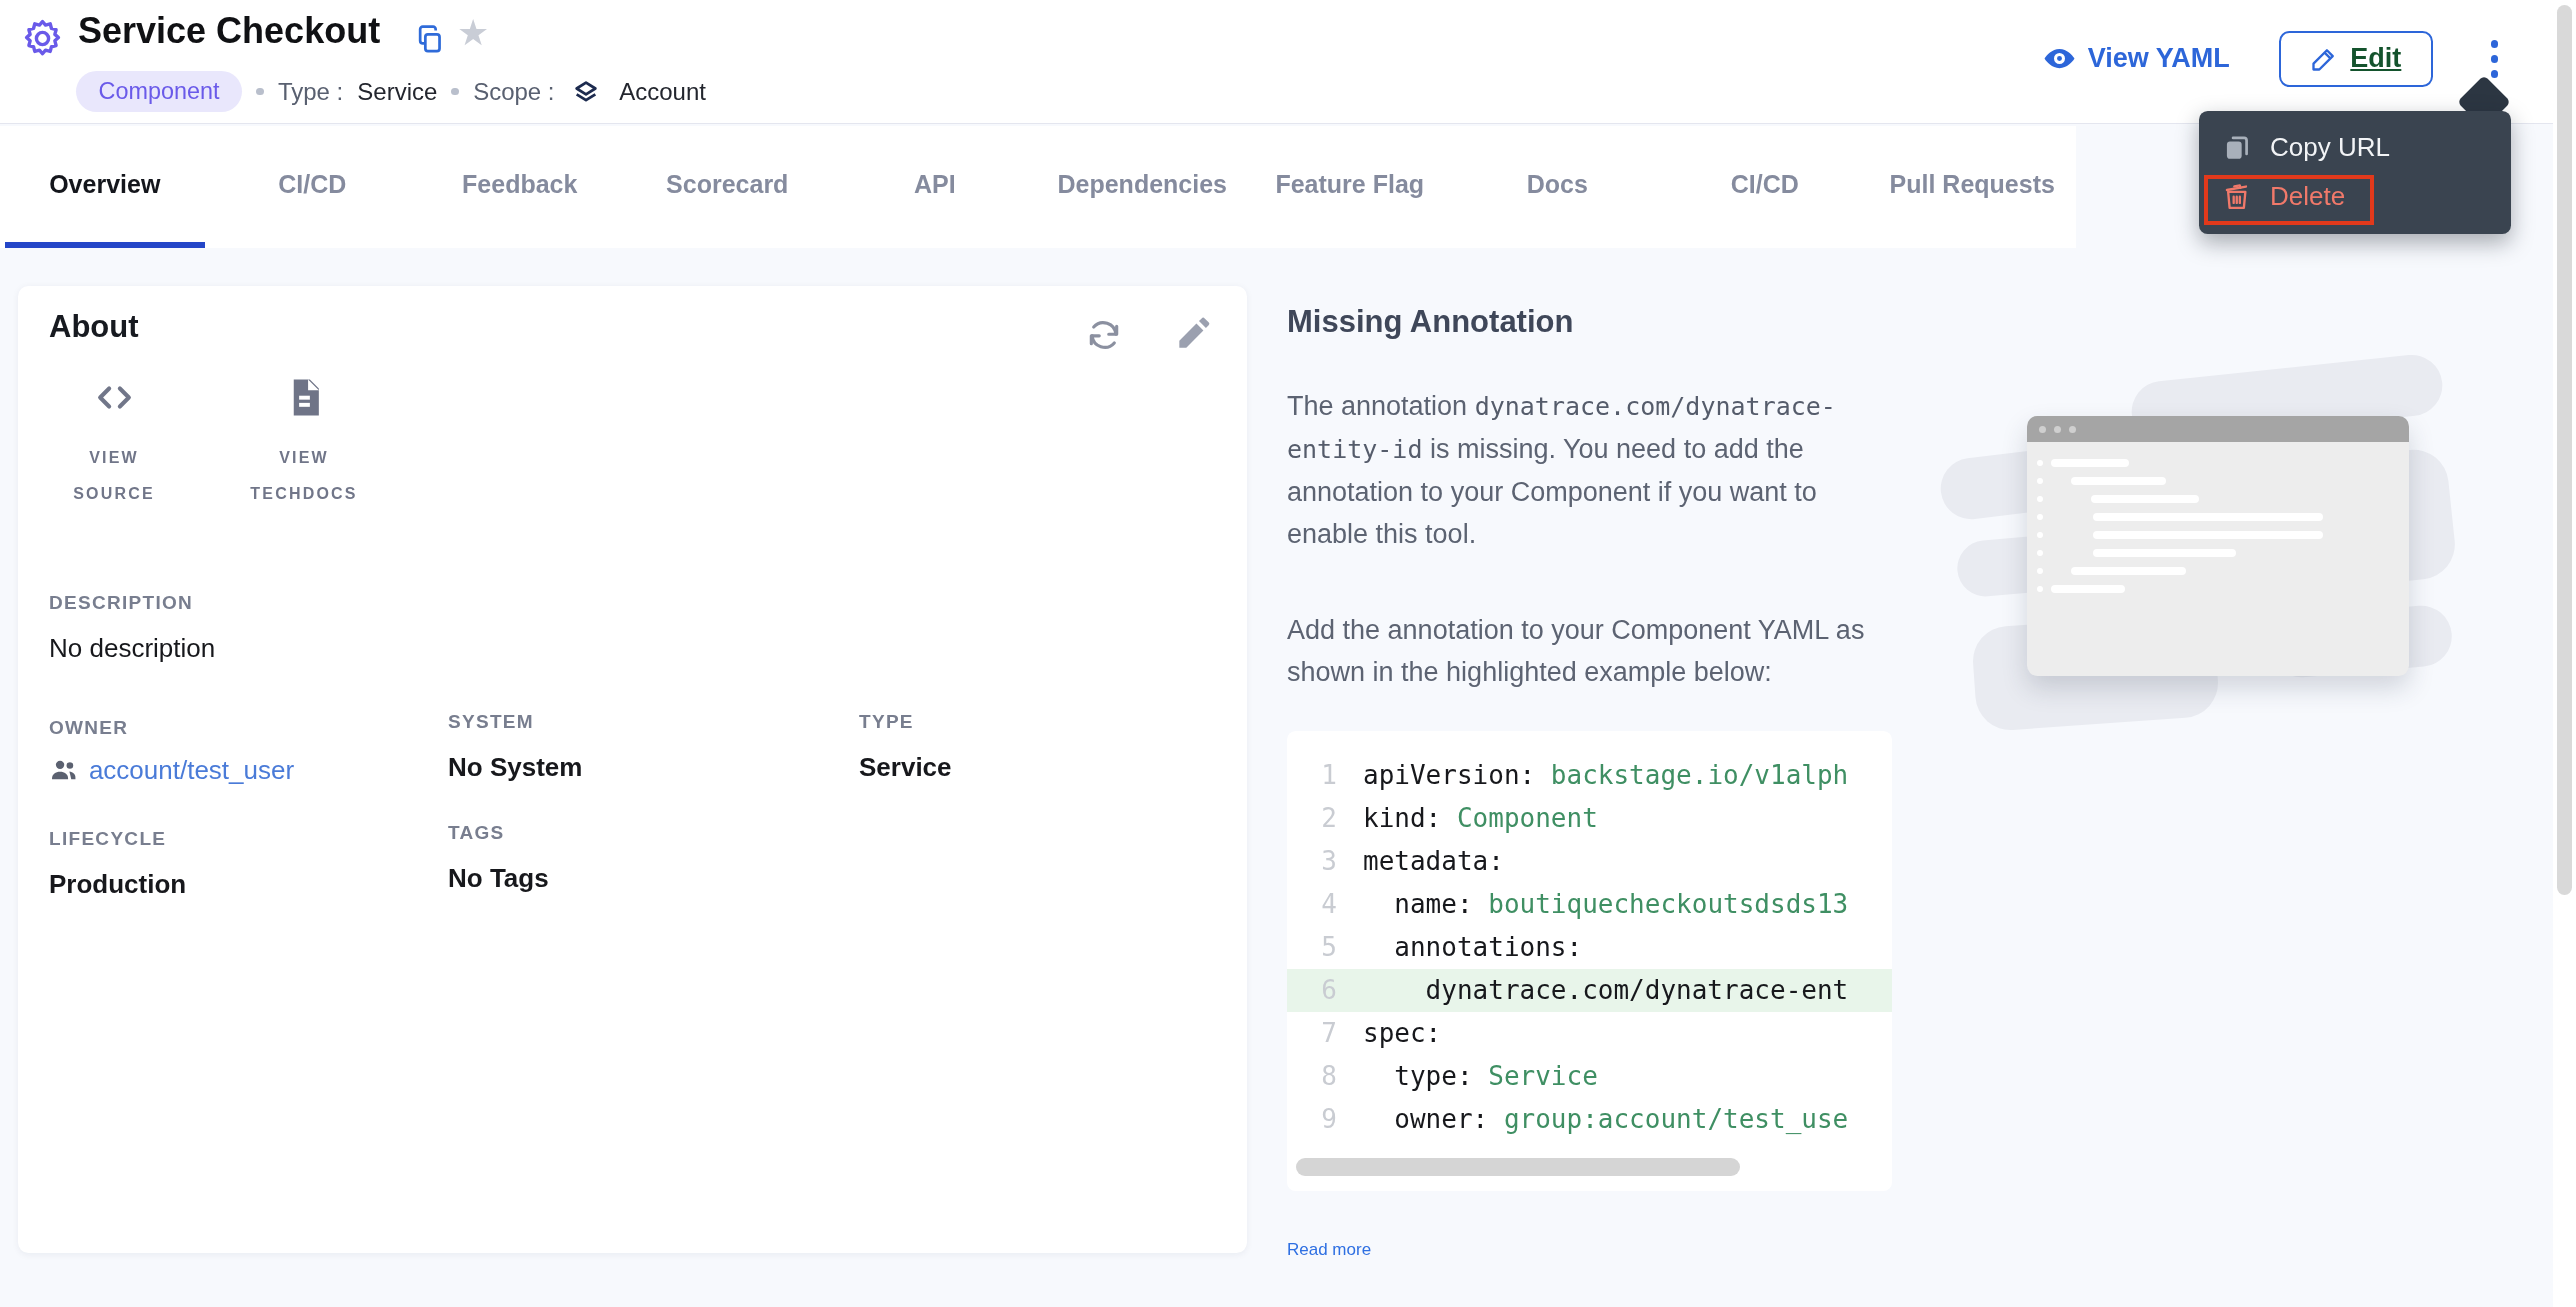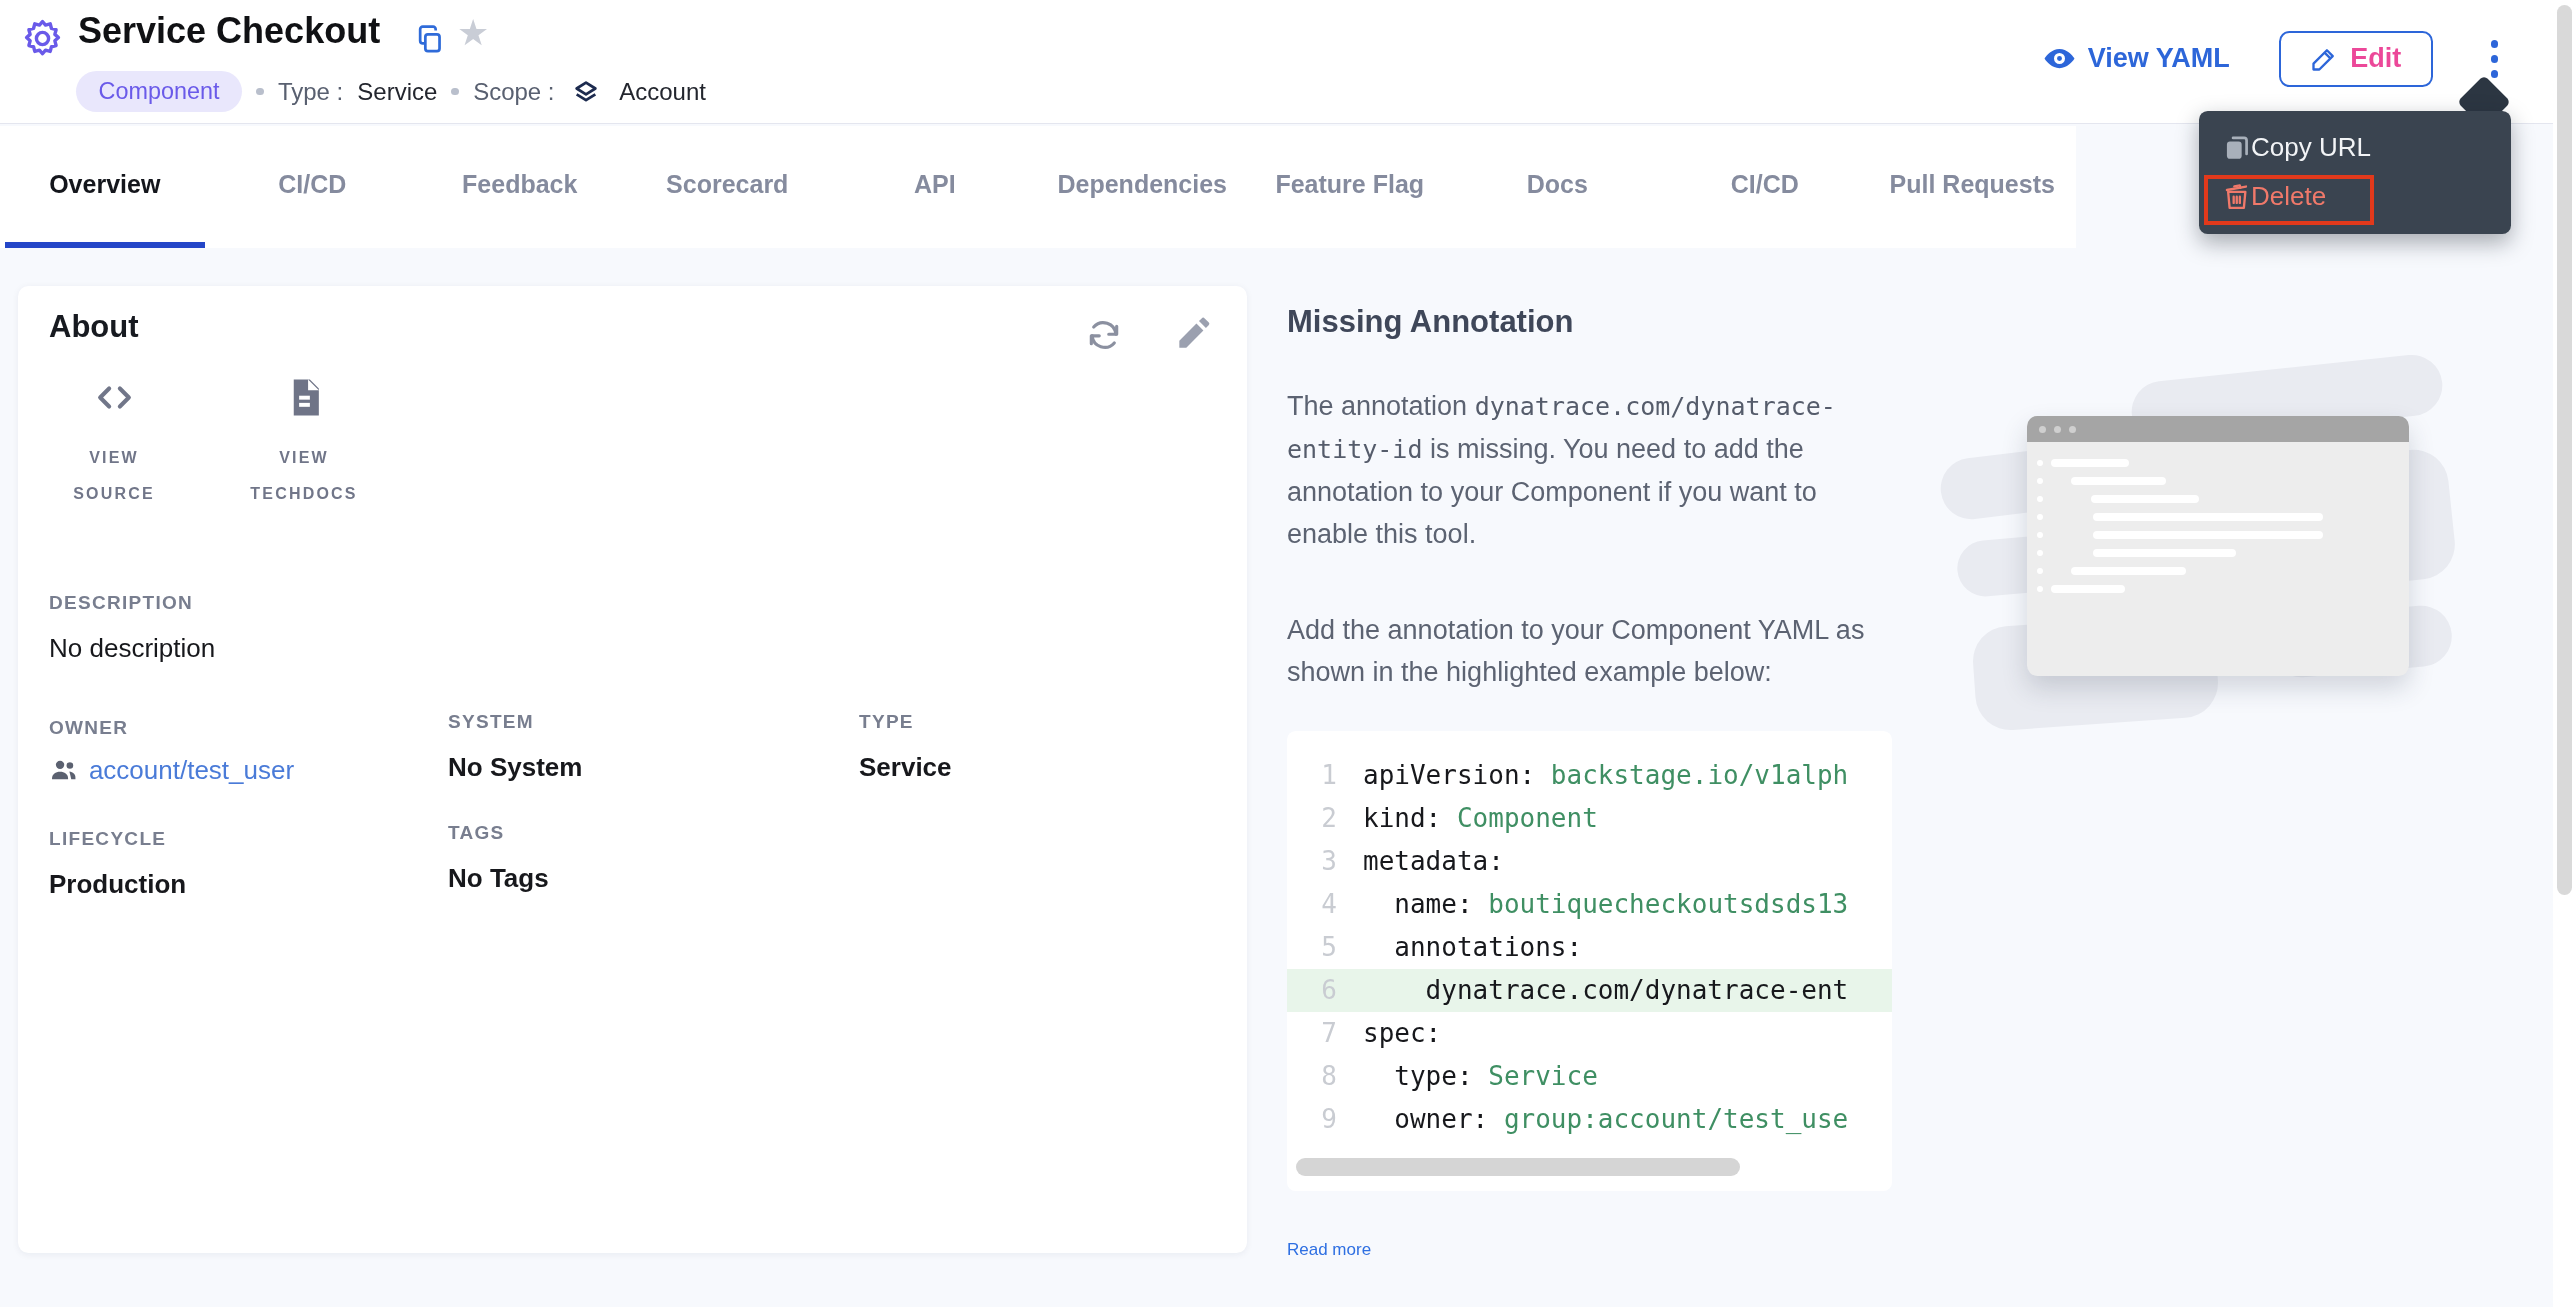--- a/index.html
+++ b/index.html
@@ -16,22 +16,22 @@
   .badge-row { position:absolute; left:76px; top:71px; display:flex; align-items:center; gap:14px; }
   .kind-badge { background:#e9e7fc; color:#6a5ae9; font-size:23.4px; font-weight:500;
     padding:7px 22.6px; border-radius:22.6px; }
   .meta-dot { width:7.8px; height:7.8px; border-radius:50%; background:#b9bfcc; }
   .meta-text { font-size:24px; color:#596070; }
   .meta-strong { font-size:24px; color:#23262e; font-weight:500; }
   .scope-icon-wrap { width:28px; height:28px; display:inline-block; vertical-align:-5.2px; margin:0 5.2px 0 3.5px; }
 
   .hdr-actions { position:absolute; right:69px; top:31px; display:flex; align-items:center; gap:49px; }
   .view-yaml { display:flex; align-items:center; gap:12px; color:#2d66d9; font-size:27px; font-weight:700; cursor:pointer; }
-  .edit-btn { display:flex; align-items:center; gap:12px; color:#ec4899; font-size:27px; font-weight:700;
-    border:2.6px solid #2d66d9; border-radius:10.4px; padding:10.4px 29.5px; background:#fff; cursor:pointer; }
+  .edit-btn { display:flex; align-items:center; gap:12px; color:#14532d; font-size:27px; font-weight:700;
+    border:2.6px solid #2d66d9; border-radius:10.4px; padding:10.4px 29.5px; background:#fff; cursor:pointer;text-decoration:underline; }
   .kebab-btn { display:flex; flex-direction:column; gap:7px; padding:8.7px; cursor:pointer; }
   .kebab-btn i { width:7.8px; height:7.8px; border-radius:50%; background:#2d66d9; }
 
   
   .tabs { position:absolute; left:0; top:126px; width:2076px; height:122px; background:#ffffff;
     display:flex; padding-left:1px; z-index:1; }
   .tab { width:217px; text-align:center; line-height:116px; font-size:25px; font-weight:600;
     color:#858b9e; position:relative; cursor:pointer; white-space:nowrap; overflow:hidden; }
   .tab.active { color:#14161c; }
   .tab.active::after { content:""; position:absolute; left:3.5px; right:3.5px; bottom:0; height:6px; background:#2446c8; }
@@ -88,21 +88,21 @@
   .mock-row { display:flex; align-items:center; height:18px; }
   .mock-row .dot { width:6px; height:6px; border-radius:50%; background:#ffffff; margin-left:10.4px; }
   .mock-row .bar { height:8.7px; border-radius:5.2px; background:#ffffff; }
 
   
   .ctx-menu { position:absolute; left:2199px; top:111px; width:312px; height:123px;
     background:#3a4450; border-radius:8.7px; z-index:50;
     box-shadow:0 8.7px 22.6px rgba(20,28,40,.35); padding:12px 0; }
   .ctx-arrow { position:absolute; left:2465px; top:83px; width:38px; height:38px;
     background:#2c3642; transform:rotate(45deg); border-radius:5.2px; z-index:49; }
-  .ctx-item { display:flex; align-items:center; padding:8.7px 22.6px; height:49px;
+  .ctx-item { display:flex; align-items:center; gap:19px; padding:8.7px 22.6px; height:49px;
     font-size:26px; color:#f2f4f6; cursor:pointer; }
   .ctx-item.danger { color:#f0796a; }
   .delete-hl-box { position:absolute; left:5.2px; top:64px; width:170px; height:50px;
     border:4.3px solid #e2391b; pointer-events:none; }
 
   
   .vscroll-track { position:absolute; right:0; top:0; width:23.4px; height:1307px; background:#ffffff; z-index:60; }
   .vscroll-thumb { position:absolute; left:4.3px; top:5.2px; width:14.8px; height:890px;
     background:#d9d9d9; border-radius:7.8px; cursor:pointer; }
 

